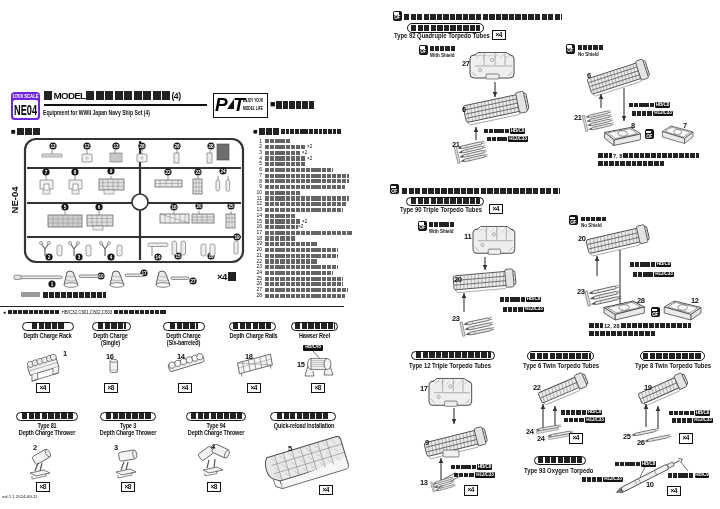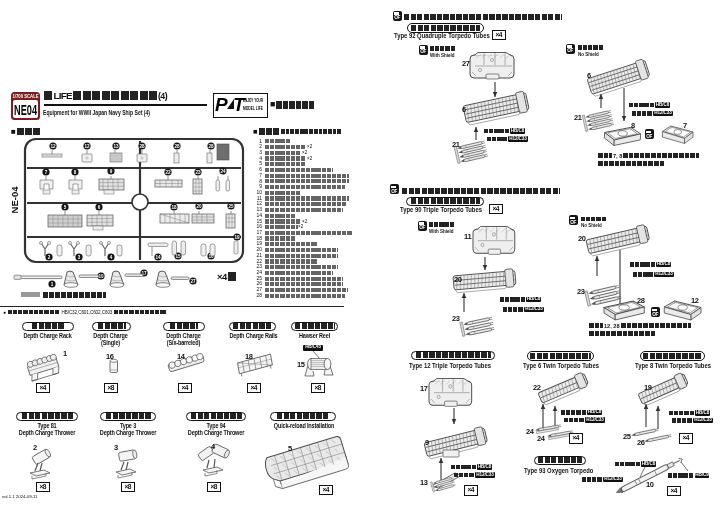--- a/index.html
+++ b/index.html
@@ -493,31 +493,31 @@
 <rect x="125" y="274" width="18" height="2.4" rx="1.2" stroke-width="0.7"></rect>
 <g transform="translate(155,270)">
 <path d="M1,15 L4,2 Q7,0 10,2 L15,15 Q8,18 1,15 Z" fill="#e9e9e9" stroke="#4a4a4a" stroke-width="0.9"></path>
 <path d="M4,6 Q8,8 13,6 M3,10 Q8,12 14,10" fill="none" stroke="#888" stroke-width="0.5"></path>
 <ellipse cx="8" cy="15" rx="7" ry="2.3" fill="#fafafa" stroke="#555" stroke-width="0.7"></ellipse>
 </g>
 <rect x="171" y="277" width="18" height="2.4" rx="1.2" stroke-width="0.7"></rect>
 </g>
 </svg>
 
-<div class="abs" style="left:11px;top:92px;width:29px;height:28px;background:#7f1d1d;border-radius:3.5px;">
+<div class="abs" style="left:11px;top:92px;width:29px;height:28px;background:#6d28d9;border-radius:3.5px;">
   <div style="color:#fff;font-weight:bold;font-size:4.6px;text-align:center;margin-top:1.6px;transform:scaleX(.92);">1/700 SCALE</div>
   <div style="position:absolute;left:1.8px;top:8px;right:1.8px;bottom:1.8px;background:#fff;border-radius:2px;overflow:hidden;">
     <svg width="25" height="18" viewBox="0 0 25 18" style="position:absolute;left:0;top:0;">
         <text x="12.5" y="14.5" text-anchor="middle" textLength="23" lengthAdjust="spacingAndGlyphs" font-family="Liberation Sans" font-weight="bold" font-size="14.5">NE04</text>
       </svg>
   </div>
 </div>
 <div class="row" style="left:44px;top:90px;height:11px;gap:1px;">
   <span class="s j95" style="width:8.5px;"></span>
-  <span style="font-weight:bold;font-size:9.8px;letter-spacing:-0.7px;flex:none;">LIFE</span>
+  <span style="font-weight:bold;font-size:9.8px;letter-spacing:-0.7px;flex:none;">MODEL</span>
   <span class="s j95" style="width:84px;"></span>
   <span style="font-weight:bold;font-size:8.8px;flex:none;letter-spacing:-0.5px;">(4)</span>
 </div>
 <div class="abs" style="left:44px;top:104px;width:163px;height:1.6px;background:#111;"></div>
 <div class="abs" style="left:43px;top:107.5px;font-weight:bold;font-size:7.8px;white-space:nowrap;transform:scaleX(0.65);transform-origin:0 0;letter-spacing:0px;">Equipment for WWII Japan Navy Ship Set (4)</div>
 
 <div class="abs" style="left:213px;top:93px;width:55px;height:25px;border:1.6px solid #111;background:#fff;">
   <svg width="52" height="22" viewBox="0 0 52 22" style="left:0;top:0;">
     <text x="1" y="17" font-family="Liberation Sans" font-weight="bold" font-style="italic" font-size="19" letter-spacing="-1">P</text>
     <polygon points="13,15 20,15 20,5" fill="#111"></polygon>

